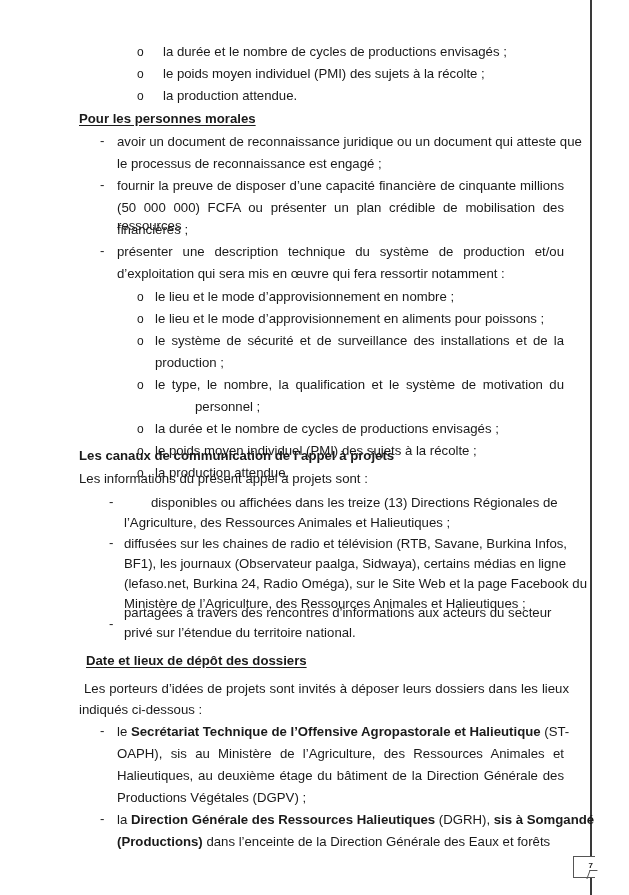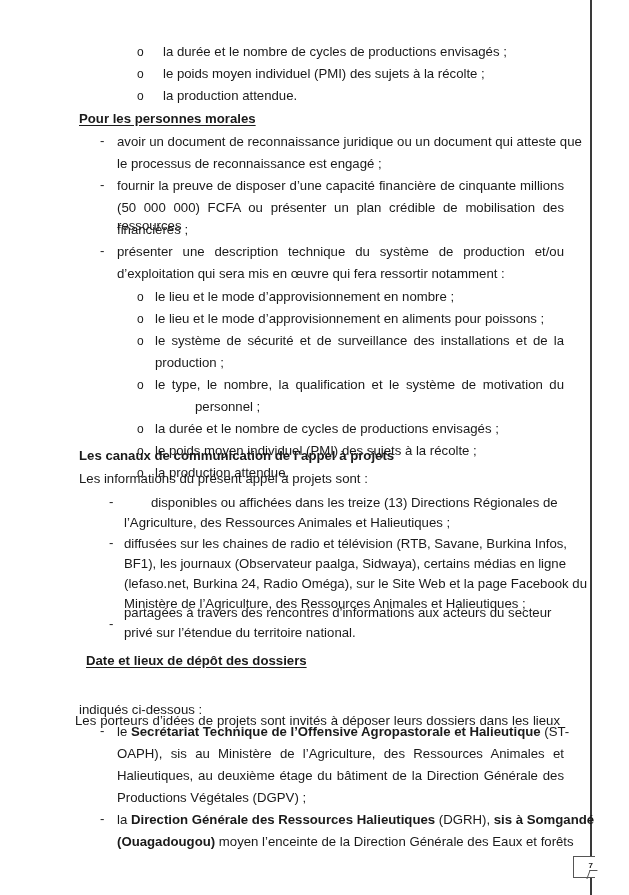--- a/index.html
+++ b/index.html
@@ -95,29 +95,29 @@
   <span class="line" style="left:124px; top:575px;">(lefaso.net, Burkina 24, Radio Oméga), sur le Site Web et la page Facebook du</span>
   <span class="line" style="left:124px; top:595px;">Ministère de l’Agriculture, des Ressources Animales et Halieutiques ;</span>
 
   <span class="bullet-d" style="left:109px; top:616px;">-</span>
 
   <span class="line" style="left:124px; top:604px;">partagées à travers des rencontres d’informations aux acteurs du secteur</span>
   <span class="line" style="left:124px; top:624px;">privé sur l’étendue du territoire national.</span>
 
   <span class="line heading underline" style="left:79px; top:652px;padding-left:7px;">Date et lieux de dépôt des dossiers</span>
 
-  <span class="line justify" style="left:75px; top:680px; width:485px;margin-top:32px;">Les porteurs d’idées de projets sont invités à déposer leurs dossiers dans les lieux</span>
+  <span class="line justify" style="left:84px; top:680px; width:485px;">Les porteurs d’idées de projets sont invités à déposer leurs dossiers dans les lieux</span>
   <span class="line" style="left:79px; top:701px;">indiqués ci-dessous :</span>
 
   <span class="bullet-d" style="left:100px; top:723px;">-</span>
   <span class="line" style="left:117px; top:723px;"><span>le </span><b>Secrétariat Technique de l’Offensive Agropastorale et Halieutique</b><span> (ST-</span></span>
   <span class="line justify" style="left:117px; top:745px; width:447px;">OAPH), sis au Ministère de l’Agriculture, des Ressources Animales et</span>
   <span class="line justify" style="left:117px; top:767px; width:447px;">Halieutiques, au deuxième étage du bâtiment de la Direction Générale des</span>
   <span class="line" style="left:117px; top:789px;">Productions Végétales (DGPV) ;</span>
 
   <span class="bullet-d" style="left:100px; top:811px;">-</span>
   <span class="line" style="left:117px; top:811px;"><span>la </span><b>Direction Générale des Ressources Halieutiques</b><span> (DGRH), </span><b>sis à Somgandé</b></span>
-  <span class="line" style="left:117px; top:833px;"><b>(Ouagadougou)</b><span> moyen l’enceinte de la Direction Générale des Eaux et forêts</span></span>
+  <span class="line" style="left:117px; top:833px;"><b>(Productions)</b><span> dans l’enceinte de la Direction Générale des Eaux et forêts</span></span>
 
 </div>
 
 <div class="page-number-box">7</div>
 <div class="page-curl"></div>
 
 </body></html>

